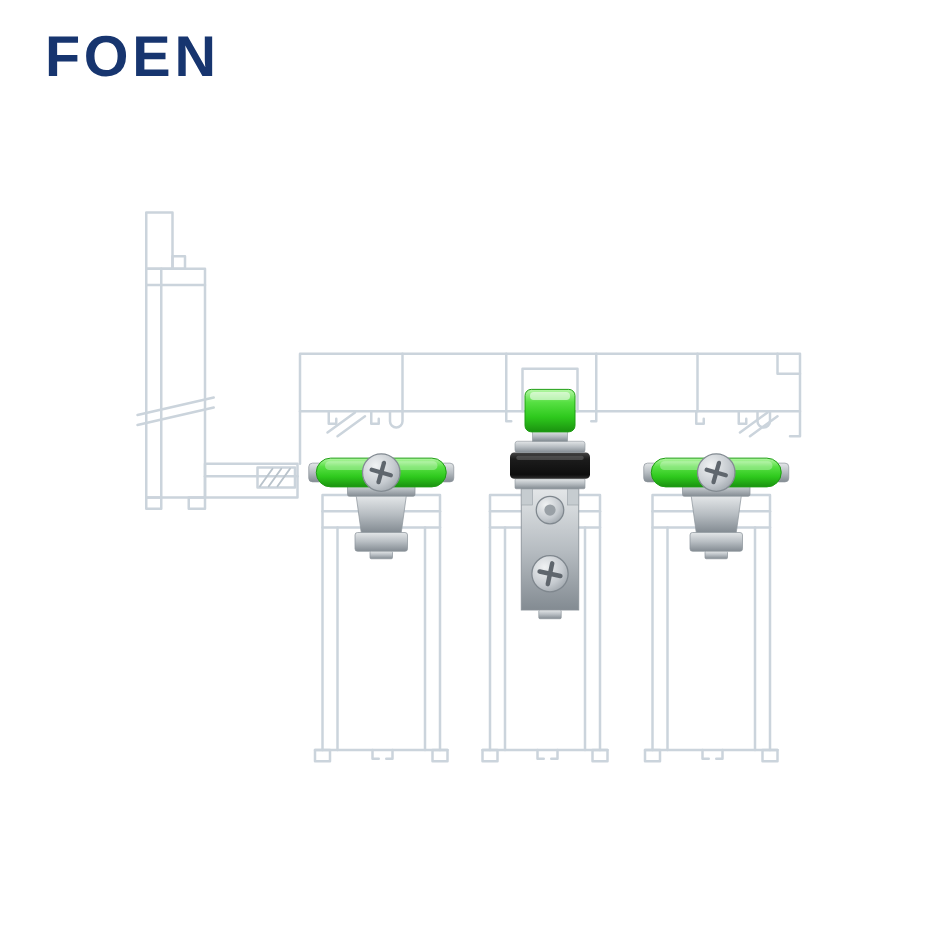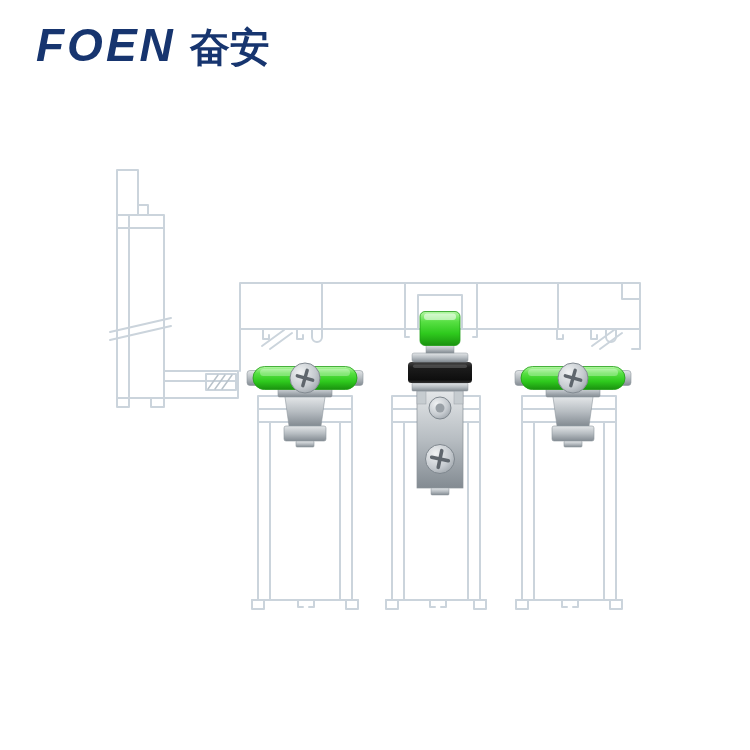--- a/index.html
+++ b/index.html
@@ -11,40 +11,39 @@
     background:var(--page-bg,#ffffff);
     font-family:"Liberation Sans", sans-serif;
     overflow:hidden;
   }
   .logo{
     position:absolute;left:36px;top:22px;
     display:flex;align-items:baseline;gap:14px;
     color:var(--brand-navy,#17356f);
     user-select:none;
   }
-  .logo-en{font-size:46px;font-weight:800;letter-spacing:3px;line-height:1;font-style:italic;}
+  .logo-en{font-size:46px;font-weight:800;letter-spacing:3px;line-height:1;}
   .logo-cn{font-size:40px;font-weight:700;line-height:1;}
   svg.diagram{position:absolute;left:0;top:0;}
   .prof{
     fill:none;
     stroke:var(--profile-stroke,#cbd4dc);
     stroke-width:2;
     stroke-linejoin:round;
     stroke-linecap:round;
   }
   .hatch{stroke:var(--hatch-stroke,#b9c3cb);stroke-width:1.5;}
 </style>
 </head>
 <body>
 
 <div class="stage">
 
   <div class="logo">
     <span class="logo-en">FOEN</span>
-    <span class="logo-cn">奋安</span>
   </div>
 
   <svg class="diagram" width="750" height="750" viewBox="0 0 750 750">
     <defs>
       <linearGradient id="gGreen" x1="0" y1="0" x2="0" y2="1">
         <stop offset="0" stop-color="#b6f7a6"></stop>
         <stop offset="0.3" stop-color="#57e043"></stop>
         <stop offset="0.65" stop-color="#2ec91d"></stop>
         <stop offset="1" stop-color="#1a920f"></stop>
       </linearGradient>

